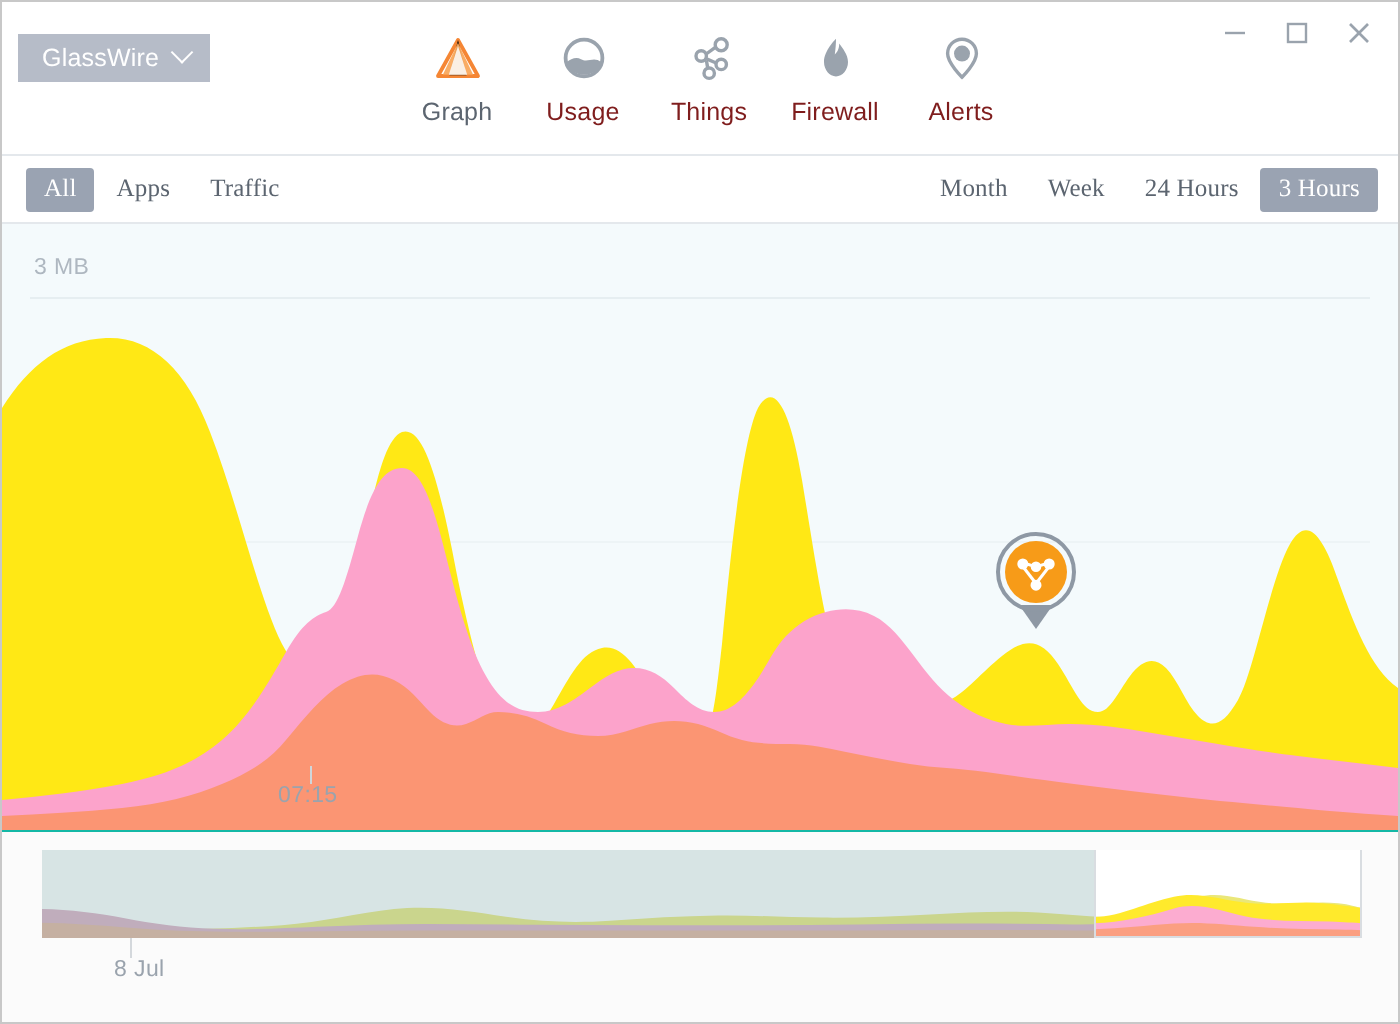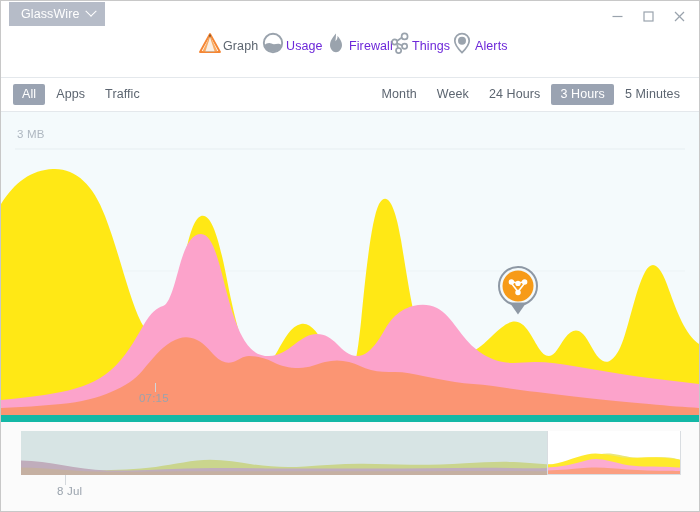--- a/index.html
+++ b/index.html
@@ -27,21 +27,21 @@
   
   .titlebar {
     position: absolute;
     left: 0; top: 0;
     width: 100%;
     height: 26px;
     background: #ffffff;
   }
   .brand-btn {
     position: absolute;
-    left: 8px; top: 1px;
+    left: 8px; top: 16px;
     height: 24px;
     padding: 0 10px 0 12px;
     display: flex;
     align-items: center;
     gap: 7px;
     background: #b6bcc8;
     color: #ffffff;
     font-size: 12.5px;
     letter-spacing: 0.1px;
     cursor: pointer;
@@ -83,38 +83,38 @@
   .navtabs {
     position: absolute;
     left: 196px; top: 8px;
     display: flex;
     gap: 0px;
   }
   .navtab {
     width: 63px;
     height: 68px;
     display: flex;
-    flex-direction: row;
+    flex-direction: column;
     align-items: center;
     justify-content: flex-start;
     padding-top: 6px;
     box-sizing: border-box;
     cursor: pointer;
     position: relative;
   }
   .navtab .nicon {
     height: 28px;
     display: flex;
     align-items: center;
     justify-content: center;
     margin-bottom: 6px;
   }
   .navtab .nlabel {
     font-size: 12.5px;
-    color: #6d28d9;
+    color: #7f1d1d;
     letter-spacing: 0.1px;
   }
   .navtab.active .nlabel { color: #5c6570; }
   .navtab.active::after {
     content: "";
     position: absolute;
     left: 4px; right: 4px;
     bottom: -7px;
     height: 2px;
     background: #f58634;
@@ -134,20 +134,21 @@
   .fleft { left: 12px; gap: 2px; }
   .fright { right: 10px; gap: 2px; }
   .fitem {
     font-size: 12.5px;
     color: #5c6570;
     padding: 3px 9px 4px 9px;
     border-radius: 2px;
     cursor: pointer;
     white-space: nowrap;
     letter-spacing: 0.1px;
+    font-family: Liberation Serif, serif;
   }
   .fitem.sel {
     background: #9aa3b2;
     color: #ffffff;
   }
 
   
   .chart {
     position: absolute;
     left: 0; top: 111px;
@@ -183,21 +184,21 @@
   .pin-new { left: 261px; top: 200px; }
   .pin-things { left: 496px; top: 263px; }
 
   
   .minimap-wrap {
     position: absolute;
     left: 0; top: 414px;
     width: 698px;
     height: 96px;
     background: #fbfbfb;
-    border-top: 7px solid #14b8a6;
+    border-top: 1px solid #14b8a6;
     box-sizing: border-box;
   }
   .minimap {
     position: absolute;
     left: 20px; top: 9px;
     width: 660px;
     height: 44px;
     background: #ffffff;
     overflow: hidden;
   }
@@ -281,29 +282,20 @@
       </div>
 
       <div class="navtab">
         <span class="nicon">
           <svg width="26" height="24" viewBox="0 0 26 24" aria-hidden="true">
             <circle cx="13" cy="12" r="9.2" fill="none" stroke="#9aa3ad" stroke-width="1.9"></circle>
             <path d="M4.3 14.2 A9.2 9.2 0 0 0 21.7 14.2 C18 11 15 14.5 11.5 12.6 C9.2 11.4 6.4 12.3 4.3 14.2 Z" fill="#9aa3ad"></path>
           </svg>
         </span>
         <span class="nlabel">Usage</span>
-      </div>
-
-      <div class="navtab">
-        <span class="nicon">
-          <svg width="26" height="24" viewBox="0 0 26 24" aria-hidden="true">
-            <path d="M13 2.4 C13 2.4 7.0 8.2 7.0 14.0 C7.0 18.0 9.8 21.2 13 21.2 C16.2 21.2 19.0 18.0 19.0 14.0 C19.0 10.4 16.2 7.0 14.6 4.8 C14.6 7.6 13.6 9.2 12.4 10.2 C12.8 7.6 13 4.6 13 2.4 Z" fill="#9aa3ad"></path>
-          </svg>
-        </span>
-        <span class="nlabel">Firewall</span>
       </div>
 
       <div class="navtab">
         <span class="nicon">
           <svg width="26" height="24" viewBox="0 0 26 24" aria-hidden="true">
             <g fill="none" stroke="#9aa3ad" stroke-width="1.7">
               <circle cx="18.6" cy="5.4" r="3.0"></circle>
               <circle cx="18.6" cy="15.2" r="2.6"></circle>
               <circle cx="8.6" cy="11.0" r="2.6"></circle>
               <circle cx="12.6" cy="19.6" r="2.6"></circle>
@@ -312,20 +304,29 @@
               <path d="M11.2 13.3 L11.9 17.1"></path>
             </g>
           </svg>
         </span>
         <span class="nlabel">Things</span>
       </div>
 
       <div class="navtab">
         <span class="nicon">
           <svg width="26" height="24" viewBox="0 0 26 24" aria-hidden="true">
+            <path d="M13 2.4 C13 2.4 7.0 8.2 7.0 14.0 C7.0 18.0 9.8 21.2 13 21.2 C16.2 21.2 19.0 18.0 19.0 14.0 C19.0 10.4 16.2 7.0 14.6 4.8 C14.6 7.6 13.6 9.2 12.4 10.2 C12.8 7.6 13 4.6 13 2.4 Z" fill="#9aa3ad"></path>
+          </svg>
+        </span>
+        <span class="nlabel">Firewall</span>
+      </div>
+
+      <div class="navtab">
+        <span class="nicon">
+          <svg width="26" height="24" viewBox="0 0 26 24" aria-hidden="true">
             <path d="M13 2.6 C9.0 2.6 5.8 5.8 5.8 9.8 C5.8 14.6 13 21.6 13 21.6 C13 21.6 20.2 14.6 20.2 9.8 C20.2 5.8 17.0 2.6 13 2.6 Z" fill="none" stroke="#9aa3ad" stroke-width="1.7"></path>
             <circle cx="13" cy="9.8" r="4.0" fill="#9aa3ad"></circle>
           </svg>
         </span>
         <span class="nlabel">Alerts</span>
       </div>
 
     </div>
   </div>
 
@@ -333,21 +334,20 @@
     <div class="fgroup fleft">
       <span class="fitem sel">All</span>
       <span class="fitem">Apps</span>
       <span class="fitem">Traffic</span>
     </div>
     <div class="fgroup fright">
       <span class="fitem">Month</span>
       <span class="fitem">Week</span>
       <span class="fitem">24 Hours</span>
       <span class="fitem sel">3 Hours</span>
-      <span class="fitem">5 Minutes</span>
     </div>
   </div>
 
   <div class="chart">
     <svg class="chart-svg" width="698" height="303" viewBox="0 0 698 303" preserveAspectRatio="none" aria-hidden="true">
 
       <line x1="14" y1="37" x2="684" y2="37" stroke="#e6eef1" stroke-width="1"></line>
       <line x1="14" y1="159" x2="684" y2="159" stroke="#edf4f6" stroke-width="1"></line>
 
       <path d="M0,303 L0,92

